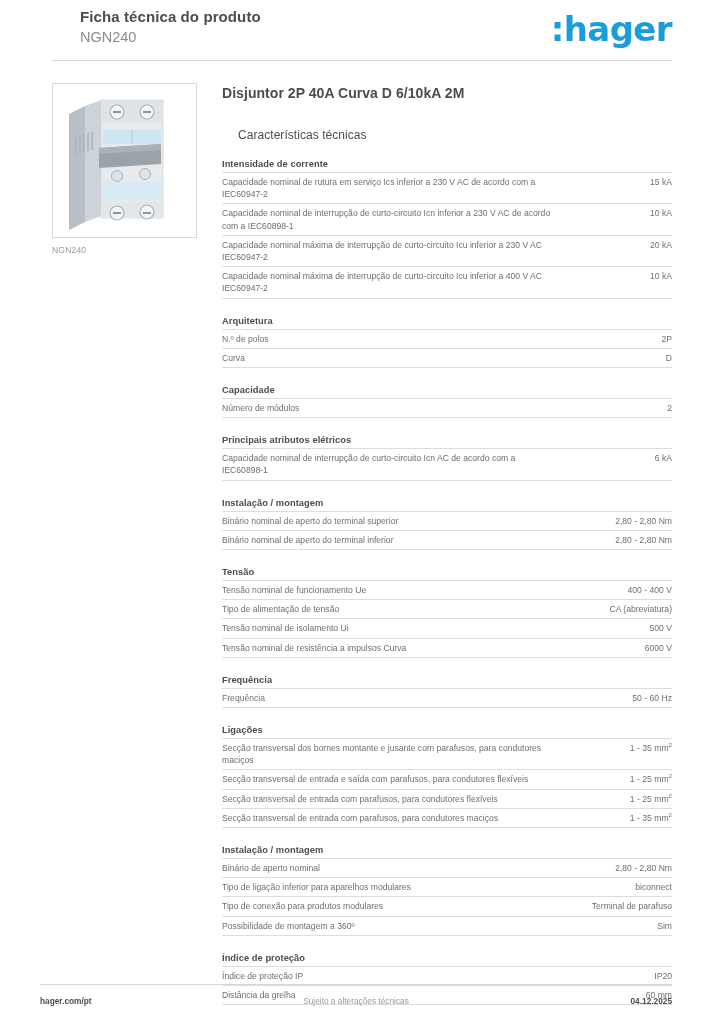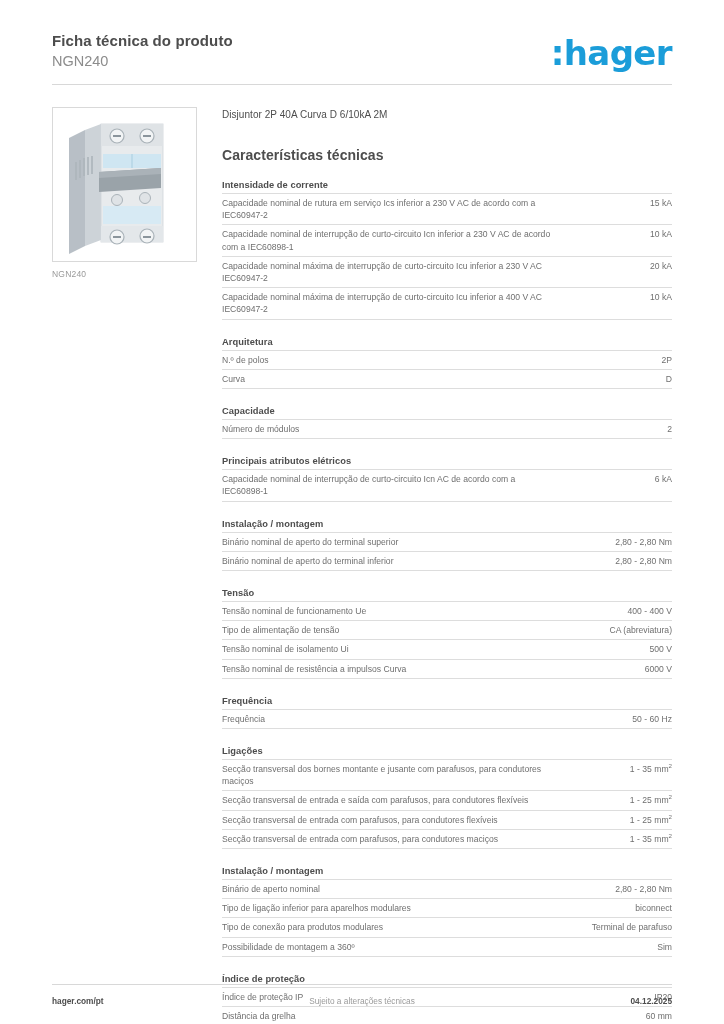--- a/index.html
+++ b/index.html
@@ -22,21 +22,22 @@
     height: 1024px;
     padding: 0 52px;
     position: relative;
   }
 
   
   .header {
     display: flex;
     align-items: flex-end;
     justify-content: space-between;
-    padding-top: 32px;
+    padding-top: 8px;
+    margin-left: 28px;
   }
   .header-titles { line-height: 1.25; }
   .doc-title {
     font-size: 15px;
     font-weight: bold;
     color: #4d4d4d;
     letter-spacing: .1px;
     margin: 0;
   }
   .doc-subtitle {
@@ -79,31 +80,31 @@
   }
   .product-caption {
     font-size: 8.5px;
     color: #9a9a9a;
     margin-top: 7px;
     letter-spacing: .2px;
   }
 
   
   .product-name {
-    font-size: 10px;
-    font-weight: normal;
+    font-size: 14px;
+    font-weight: bold;
     color: #4d4d4d;
     margin: 2px 0 0 0;
     letter-spacing: .05px;
   }
   .specs-title {
-    font-size: 14px;
-    font-weight: bold;
+    font-size: 12px;
+    font-weight: normal;
     color: #4d4d4d;
-    margin: 27px 0 0 0;
+    margin: 27px 0 0 16px;
     letter-spacing: .05px;
   }
 
   .section { margin-top: 17px; }
   .section-heading {
     font-size: 9.3px;
     font-weight: bold;
     color: #4d4d4d;
     padding-bottom: 3px;
     letter-spacing: .05px;
@@ -127,21 +128,21 @@
     text-align: right;
     white-space: nowrap;
     width: 120px;
     color: #6f6f6f;
   }
   sup { font-size: 6.2px; vertical-align: super; line-height: 0; }
 
   
   .footer {
     position: absolute;
-    left: 52px;
+    left: 40px;
     right: 52px;
     bottom: 18px;
   }
   .footer-rule { border-top: 1px solid #d8d8d8; }
   .footer-row {
     display: flex;
     align-items: center;
     justify-content: space-between;
     padding-top: 11px;
     font-size: 8.3px;

